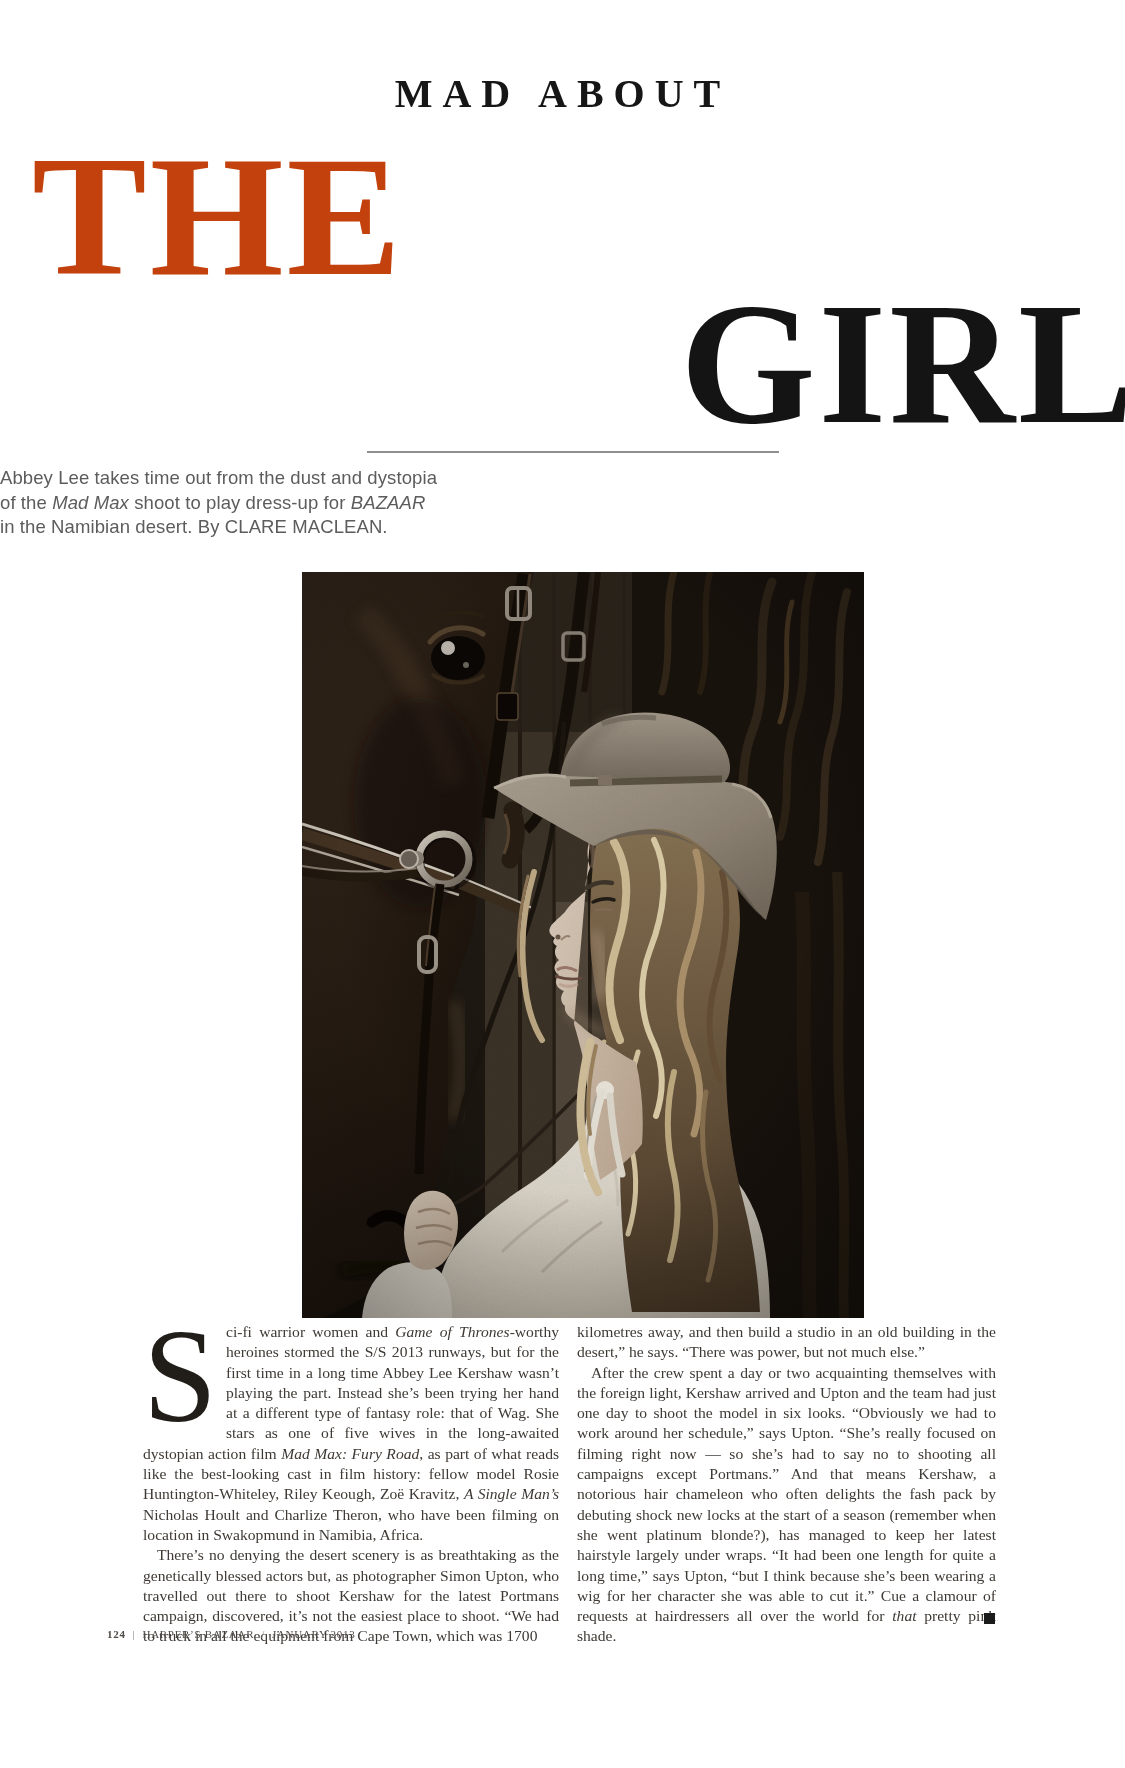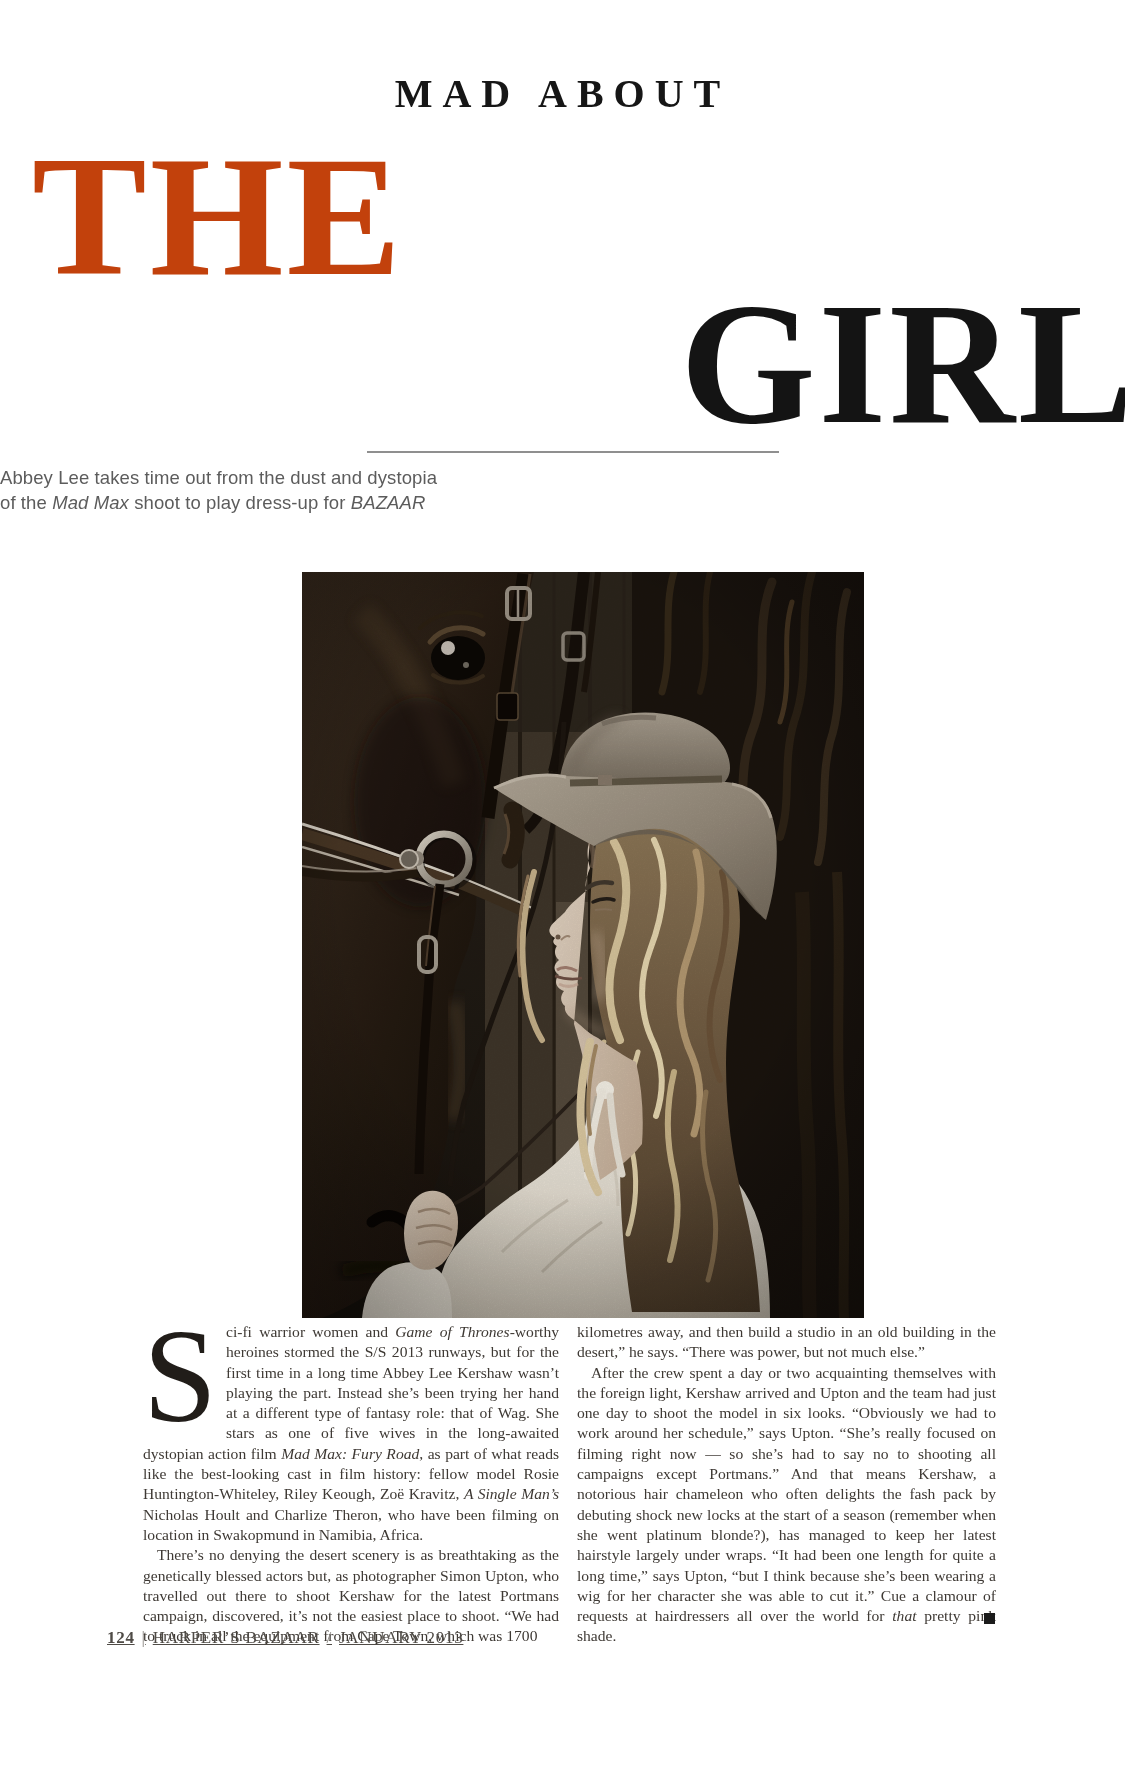--- a/index.html
+++ b/index.html
@@ -17,37 +17,38 @@
   
   .bodycol{position:absolute;top:1322px;font-size:15.6px;line-height:20.3px;text-align:justify;color:#3e3934;}
   .bodycol p{margin:0;}
   .col-left{left:143px;width:416px;}
   .col-right{left:577px;width:419px;height:310px;}
   .indent{text-indent:14px;}
   .dropcap{float:left;font-family:"Liberation Serif",serif;font-size:133px;line-height:0.73;padding:6px 9px 0 0;color:#211d19;}
   .bodycol i{font-style:italic;}
   .endmark{position:absolute;right:1px;top:291px;width:11px;height:11px;background:#1b1b1b;}
   
-  .folio{position:absolute;left:107px;top:1628px;font-family:"Liberation Serif",serif;font-size:17px;letter-spacing:0.7px;color:#4f4b46;display:flex;align-items:baseline;gap:7px;text-decoration:underline;}
+  .folio{position:absolute;left:107px;top:1628px;font-family:"Liberation Serif",serif;font-size:11px;letter-spacing:0.7px;color:#4f4b46;display:flex;align-items:baseline;gap:7px;}
   .folio .num{font-weight:700;}
   .folio .sep{color:#8a8680;}
 </style>
 </head>
 <body>
 
 <div class="page">
 
   <div class="kicker">MAD ABOUT</div>
   <div class="title-the">THE</div>
   <div class="title-girl">GIRL</div>
   <div class="title-rule"></div>
 
   <div class="standfirst">
     <div>Abbey Lee takes time out from the dust and dystopia</div>
     <div>of the <i>Mad Max</i> shoot to play dress-up for <i>BAZAAR</i></div>
+    <div>in the Namibian desert. By CLARE MACLEAN.</div>
   </div>
 
   <div class="photo-wrap">
     <svg width="562" height="746" viewBox="0 0 562 746" xmlns="http://www.w3.org/2000/svg">
       <defs>
         <linearGradient id="bgG" x1="0" y1="0" x2="0" y2="1">
           <stop offset="0" stop-color="#2b241c"></stop>
             <stop offset="1" stop-color="#17120d"></stop>
         </linearGradient>
         <linearGradient id="horseG" x1="0" y1="0" x2="1" y2="1">

